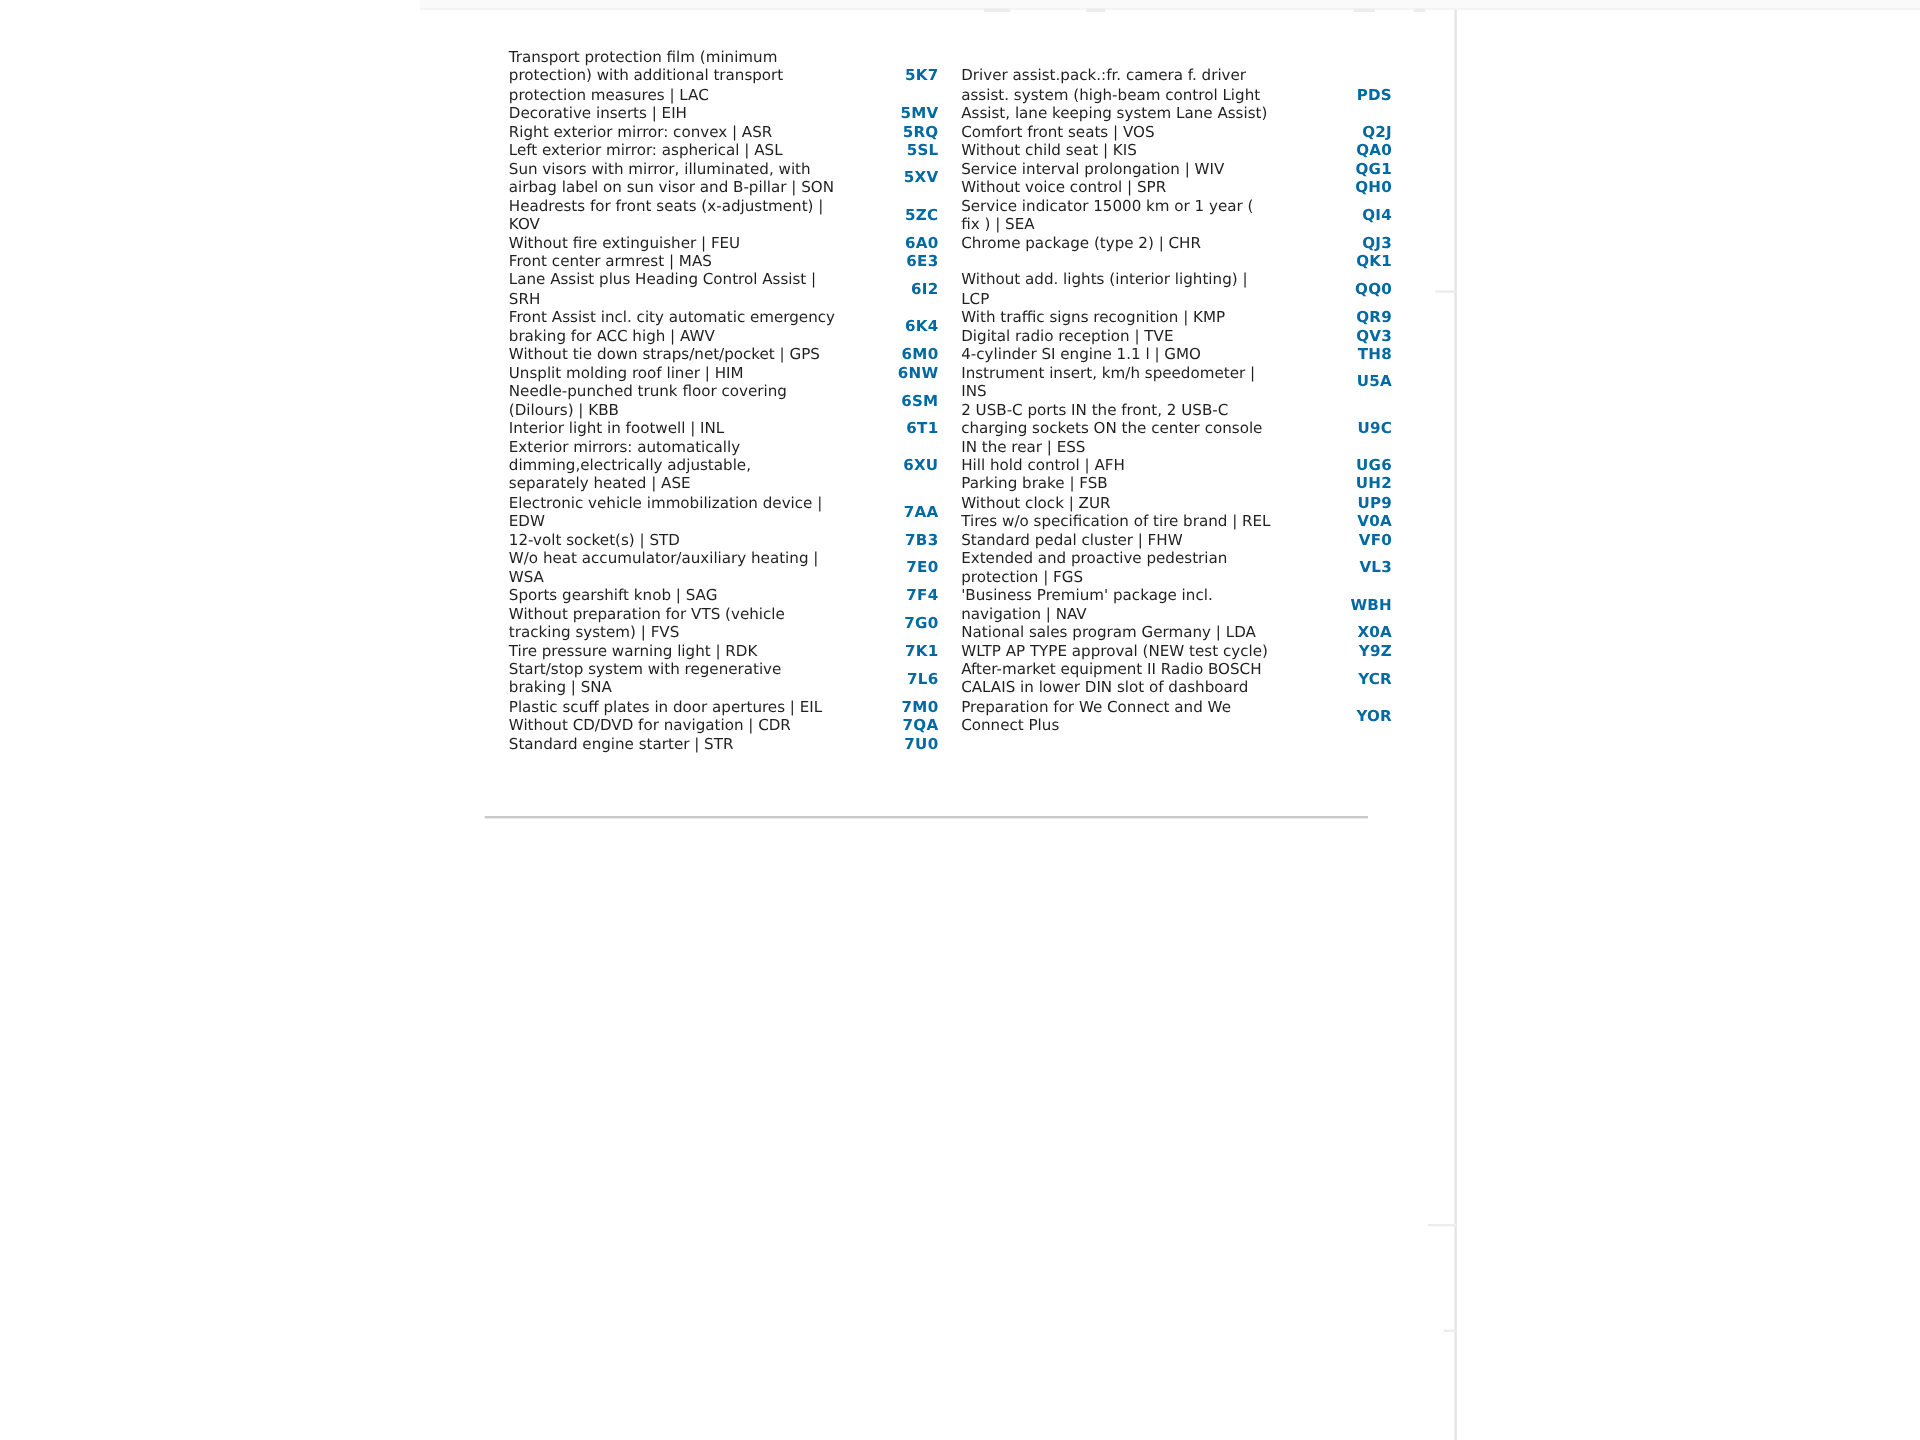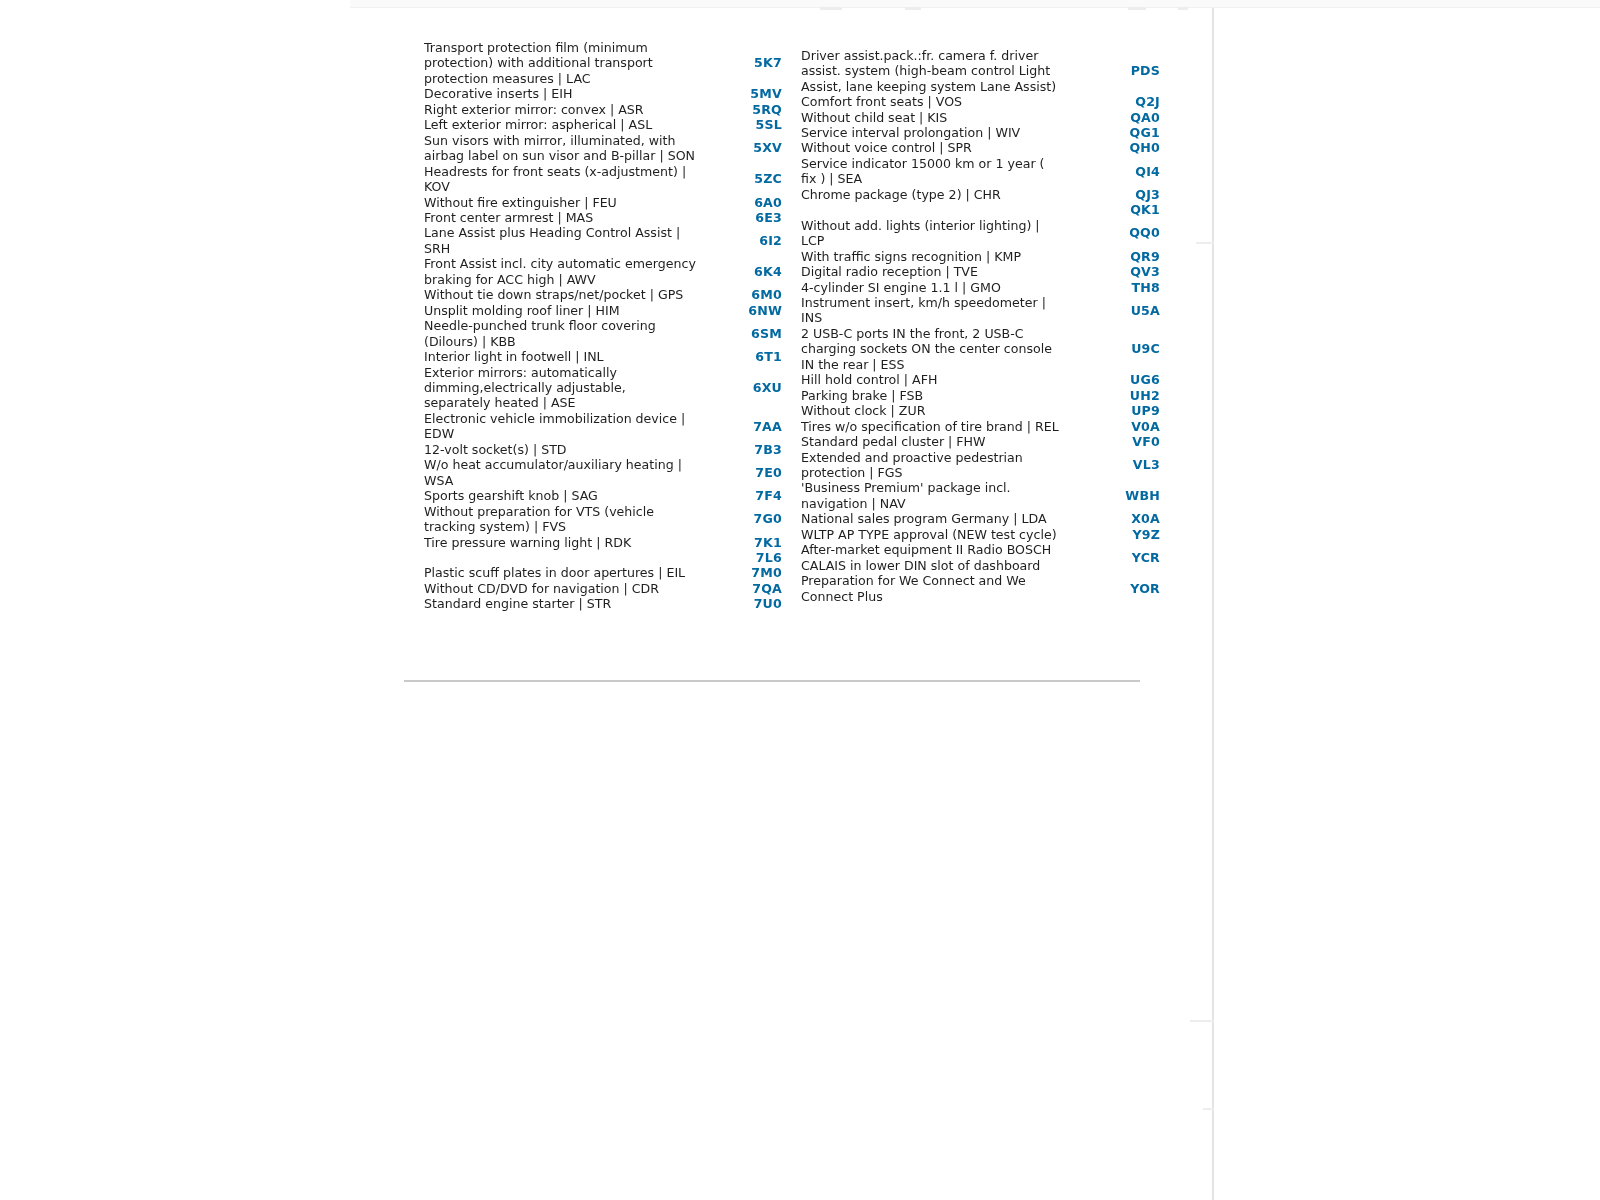--- a/index.html
+++ b/index.html
@@ -157,20 +157,21 @@
   </div>
         <div class="row">
     <div class="desc">Without preparation for VTS (vehicle tracking system) | FVS</div>
     <div class="code">7G0</div>
   </div>
         <div class="row">
     <div class="desc">Tire pressure warning light | RDK</div>
     <div class="code">7K1</div>
   </div>
         <div class="row">
+    <div class="desc">Start/stop system with regenerative braking | SNA</div>
     <div class="code">7L6</div>
   </div>
         <div class="row">
     <div class="desc">Plastic scuff plates in door apertures | EIL</div>
     <div class="code">7M0</div>
   </div>
         <div class="row">
     <div class="desc">Without CD/DVD for navigation | CDR</div>
     <div class="code">7QA</div>
   </div>

